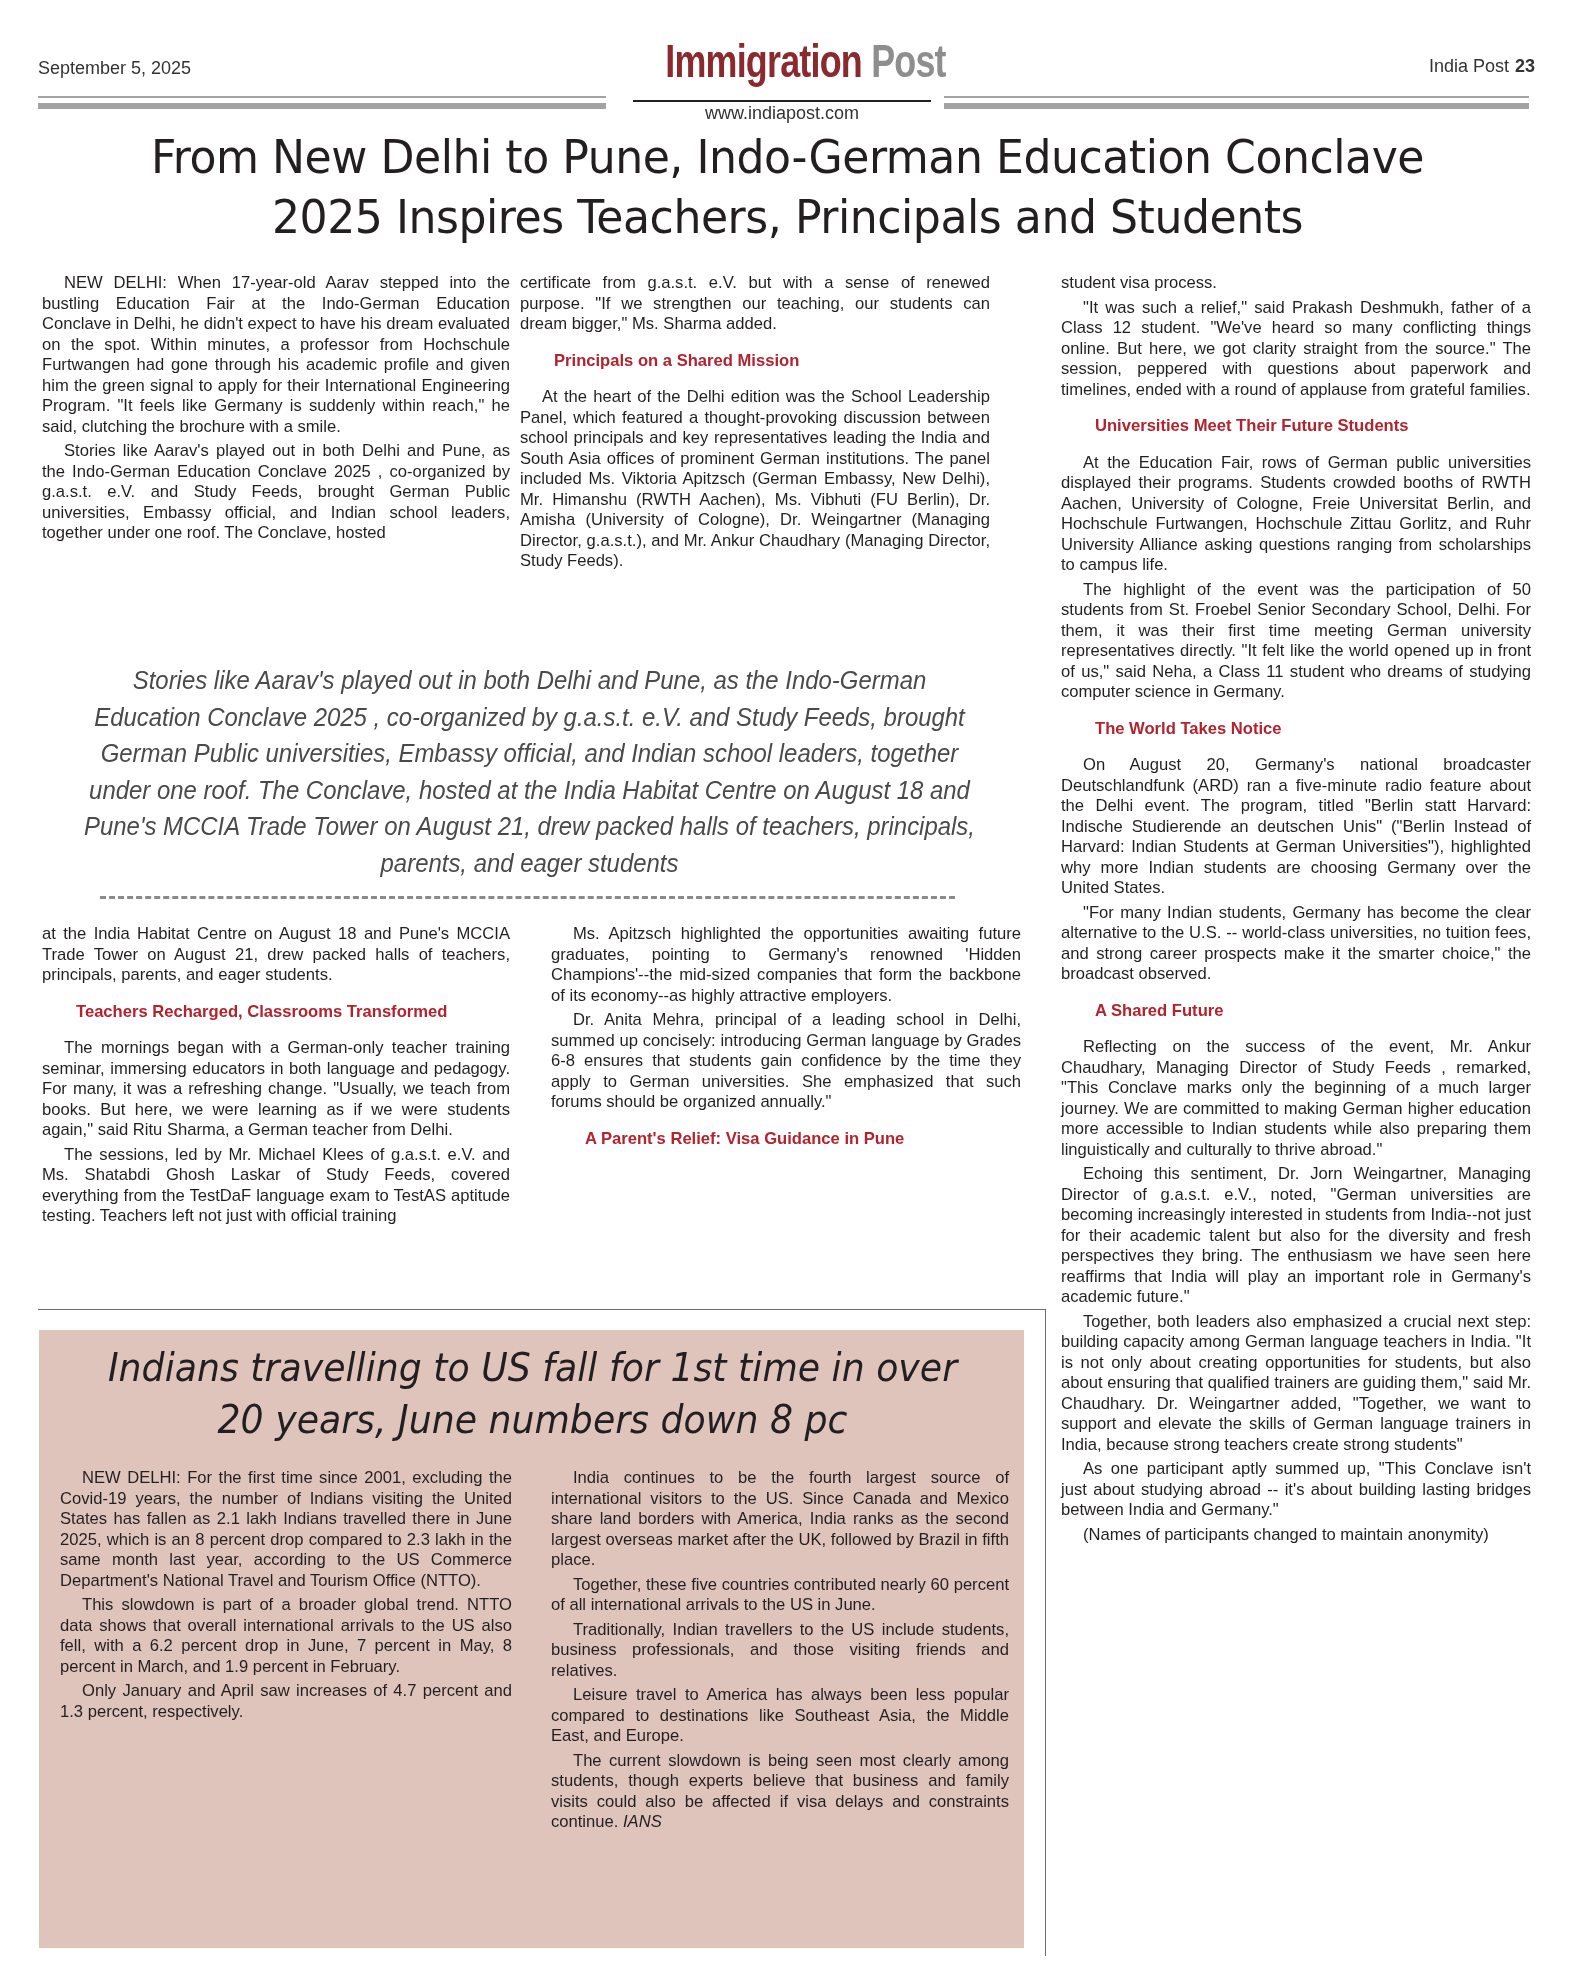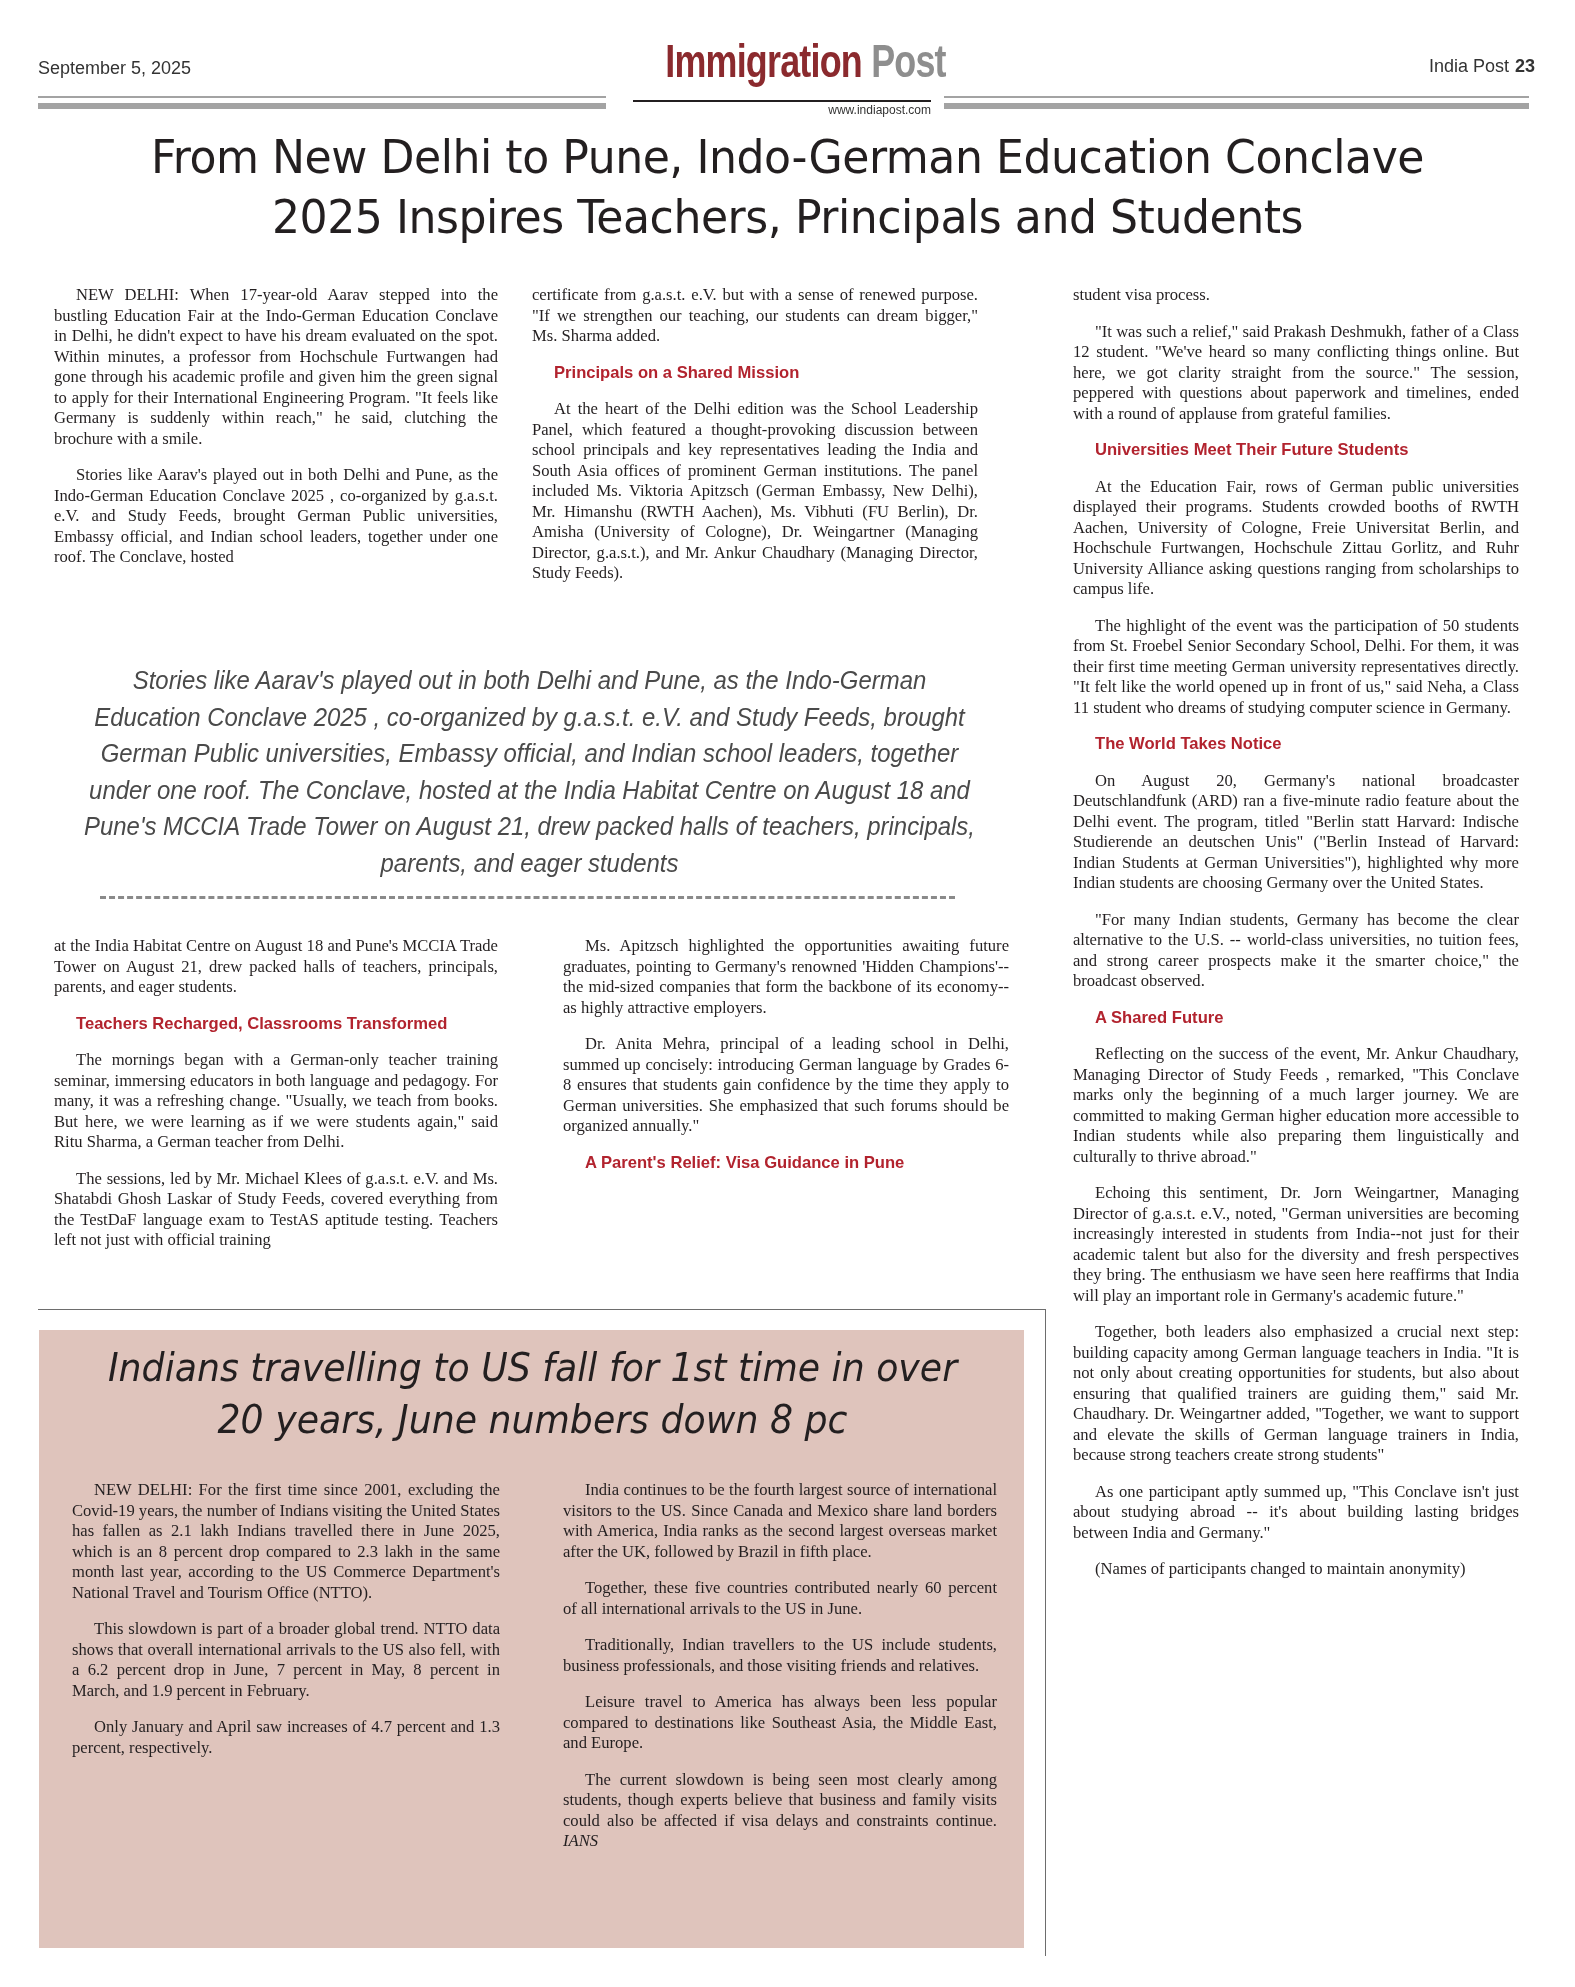--- a/index.html
+++ b/index.html
@@ -13,28 +13,28 @@
   #logo { left:630px; top:34px; width:320px; text-align:center; font-family:"Liberation Sans", sans-serif; font-weight:bold; font-size:46px; letter-spacing:-1px; transform:scaleX(0.78); transform-origin:center; white-space:nowrap; line-height:54px; }
   #logo .a { color:#8b2a2e; }
   #logo .b { color:#8e8e8e; }
   .rule-thin { height:2px; background:#a3a3a3; }
   .rule-thick { height:6px; background:#a3a3a3; }
   #rl1 { left:38px; top:96px; width:568px; }
   #rl2 { left:38px; top:103px; width:568px; }
   #rr1 { left:944px; top:96px; width:585px; }
   #rr2 { left:944px; top:103px; width:585px; }
   #rc { left:633px; top:100px; width:298px; height:2px; background:#231f20; }
-  #url { left:633px; top:103px; width:298px; text-align:right; font-size:12px; color:#333; }
+  #url { left:633px; top:103px; width:298px; text-align:center; font-size:18px; color:#333; }
 
   
   #headline { left:30px; top:127px; width:1515px; text-align:center; font-size:46px; line-height:60px; color:#231f20; font-family:"DejaVu Sans", sans-serif; font-weight:normal; letter-spacing:-0.5px; transform:scaleX(0.96); }
 
   
   .col { font-size:16.6px; line-height:20.5px; text-align:justify; color:#231f20; }
-  .col p { margin:16px; text-indent:22px;font-family:Liberation Serif, serif; }
+  .col p { margin:4px; text-indent:22px; }
   .col p.noind { text-indent:0; }
   .col h4 { margin:16px; padding-left:22px; color:#b2232e; font-weight:bold; font-size:16.6px; line-height:20.5px; }
   .col p.it { font-style:italic; }
 
   #c1a { left:38px; top:269px; width:476px; }
   #c2a { left:516px; top:269px; width:478px; }
   #c3 { left:1057px; top:269px; width:478px; }
   #c1b { left:38px; top:920px; width:476px; }
   #c2b { left:547px; top:920px; width:478px; }
 

